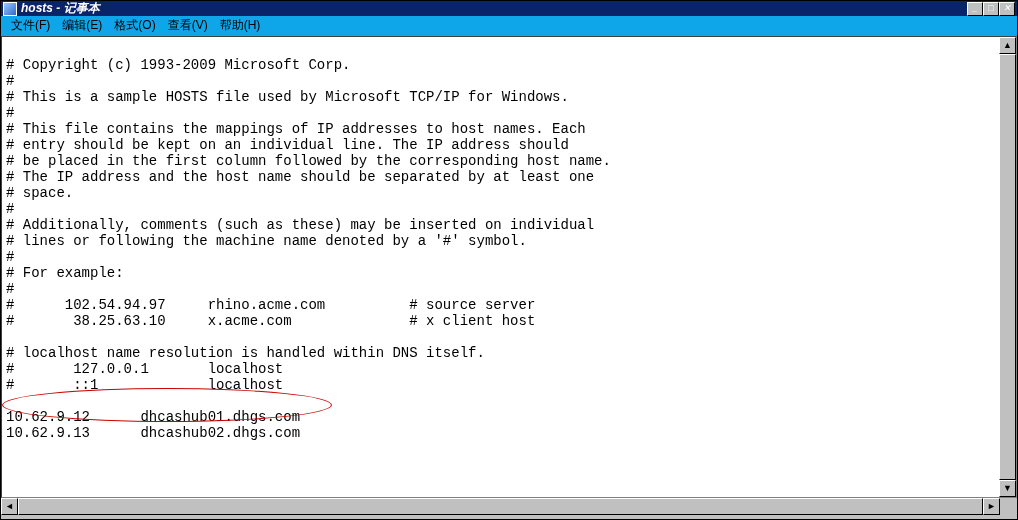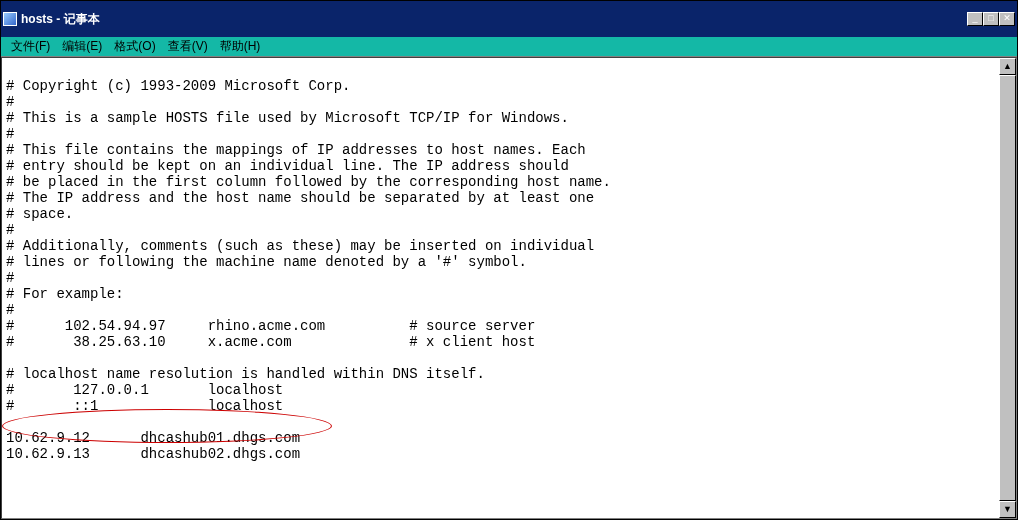--- a/index.html
+++ b/index.html
@@ -7,25 +7,26 @@
     font-family: "SimSun", "宋体", serif;
     font-size: 12px;
     background: #c0c0c0;
     width: 1018px;
     height: 520px;
     overflow: hidden;
     border: 1px solid #000;
   }
   .titlebar {
     background: linear-gradient(to right, #0a246a, #0a246a);
-    height: 36px;
+    height: 15px;
     display: flex;
     align-items: center;
     padding: 0 2px;
     color: #fff;
+    font-style: italic;
   }
   .titlebar-icon {
     width: 14px; height: 14px;
     background: linear-gradient(135deg,#9cf,#36c);
     border: 1px solid #fff;
     margin-right: 4px;
   }
   .titlebar-text {
     flex: 1;
     font-weight: bold;
@@ -39,21 +40,21 @@
     border: 1px solid #000;
     border-top-color:#fff; border-left-color:#fff;
     font-family: Tahoma, sans-serif;
     font-size: 9px;
     line-height: 11px;
     text-align: center;
     margin-left: 0px;
     cursor: default;
   }
   .menubar {
-    background: #14b8a6;
+    background: #0ea5e9;
     border-bottom: 1px solid #808080;
     height: 20px;
     display: flex;
     align-items: center;
     padding-left: 4px;
     font-family: "SimSun","宋体",sans-serif;
   }
   .menu-item {
     padding: 2px 6px;
     cursor: default;

